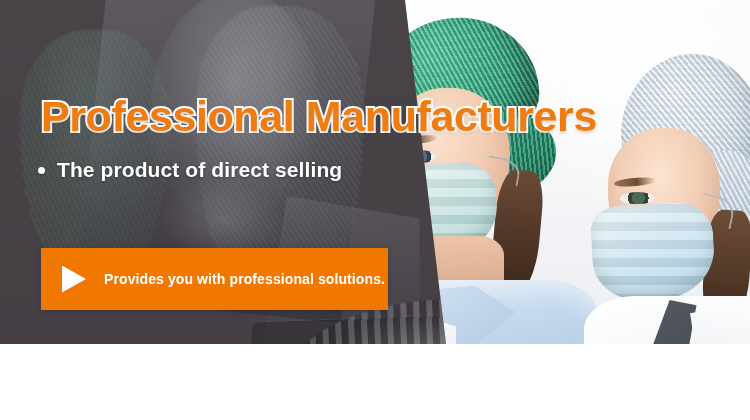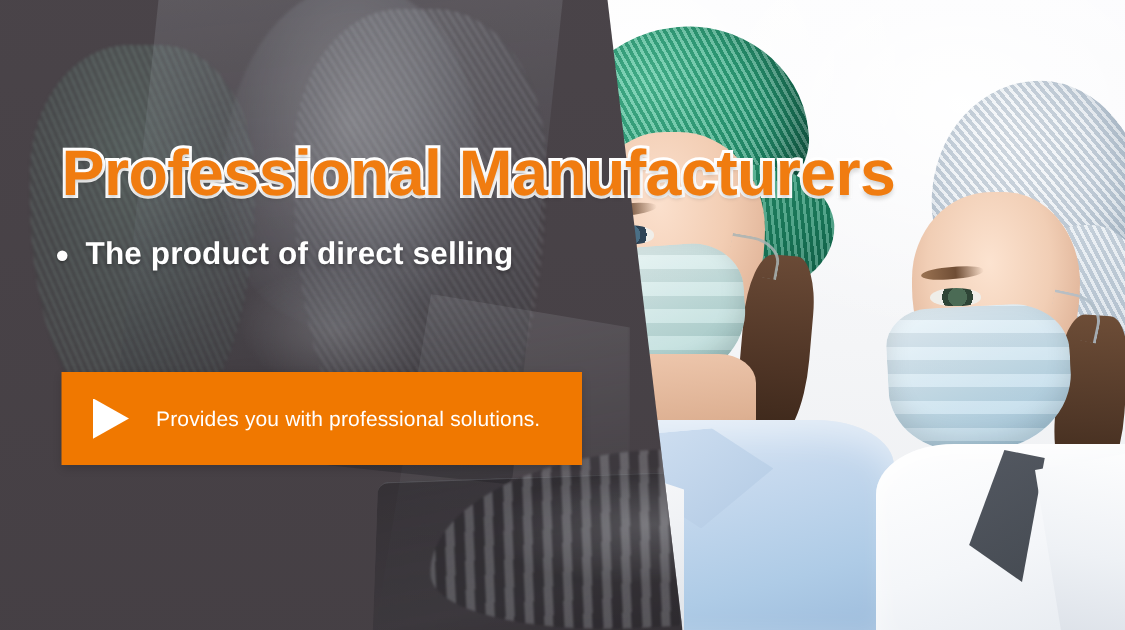--- a/index.html
+++ b/index.html
@@ -4,21 +4,21 @@
 <style>
   * { margin:0; padding:0; box-sizing:border-box; }
   html, body {
     width:750px; height:420px;
     font-family:"Liberation Sans", sans-serif;
     overflow:hidden; background:#ffffff;
   }
 
   .banner {
     position:relative;
-    width:750px; height:420px;
+    width:750px; height:344px;
     overflow:hidden;
     background:#ffffff;
   }
 
   
   .photo-layer {
     position:absolute; inset:0;
     background:
       
       radial-gradient(ellipse 300px 220px at 640px 70px, rgba(255,255,255,0.95) 0%, rgba(255,255,255,0.0) 70%),
@@ -280,21 +280,21 @@
     width:347px; height:62px;
     background:#f07800;
     display:flex; align-items:center;
     box-shadow:0 2px 6px rgba(0,0,0,.18);
   }
   .cta-play {
     width:24px; height:27px; margin-left:21px; margin-right:18px; flex:none;
     background:#ffffff;
     clip-path:polygon(0 0, 100% 50%, 0 100%);
   }
-  .cta-lines { display:flex; flex-direction:column; justify-content:center; }
+  .cta-lines { display:flex; flex-direction:column; justify-content:center;font-weight:bold; }
   .cta-line {
     color:#ffffff; font-size:14px; line-height:20px;
     letter-spacing:.1px; white-space:nowrap;
   }
 </style>
 </head>
 <body>
 
 <div class="banner">
 

